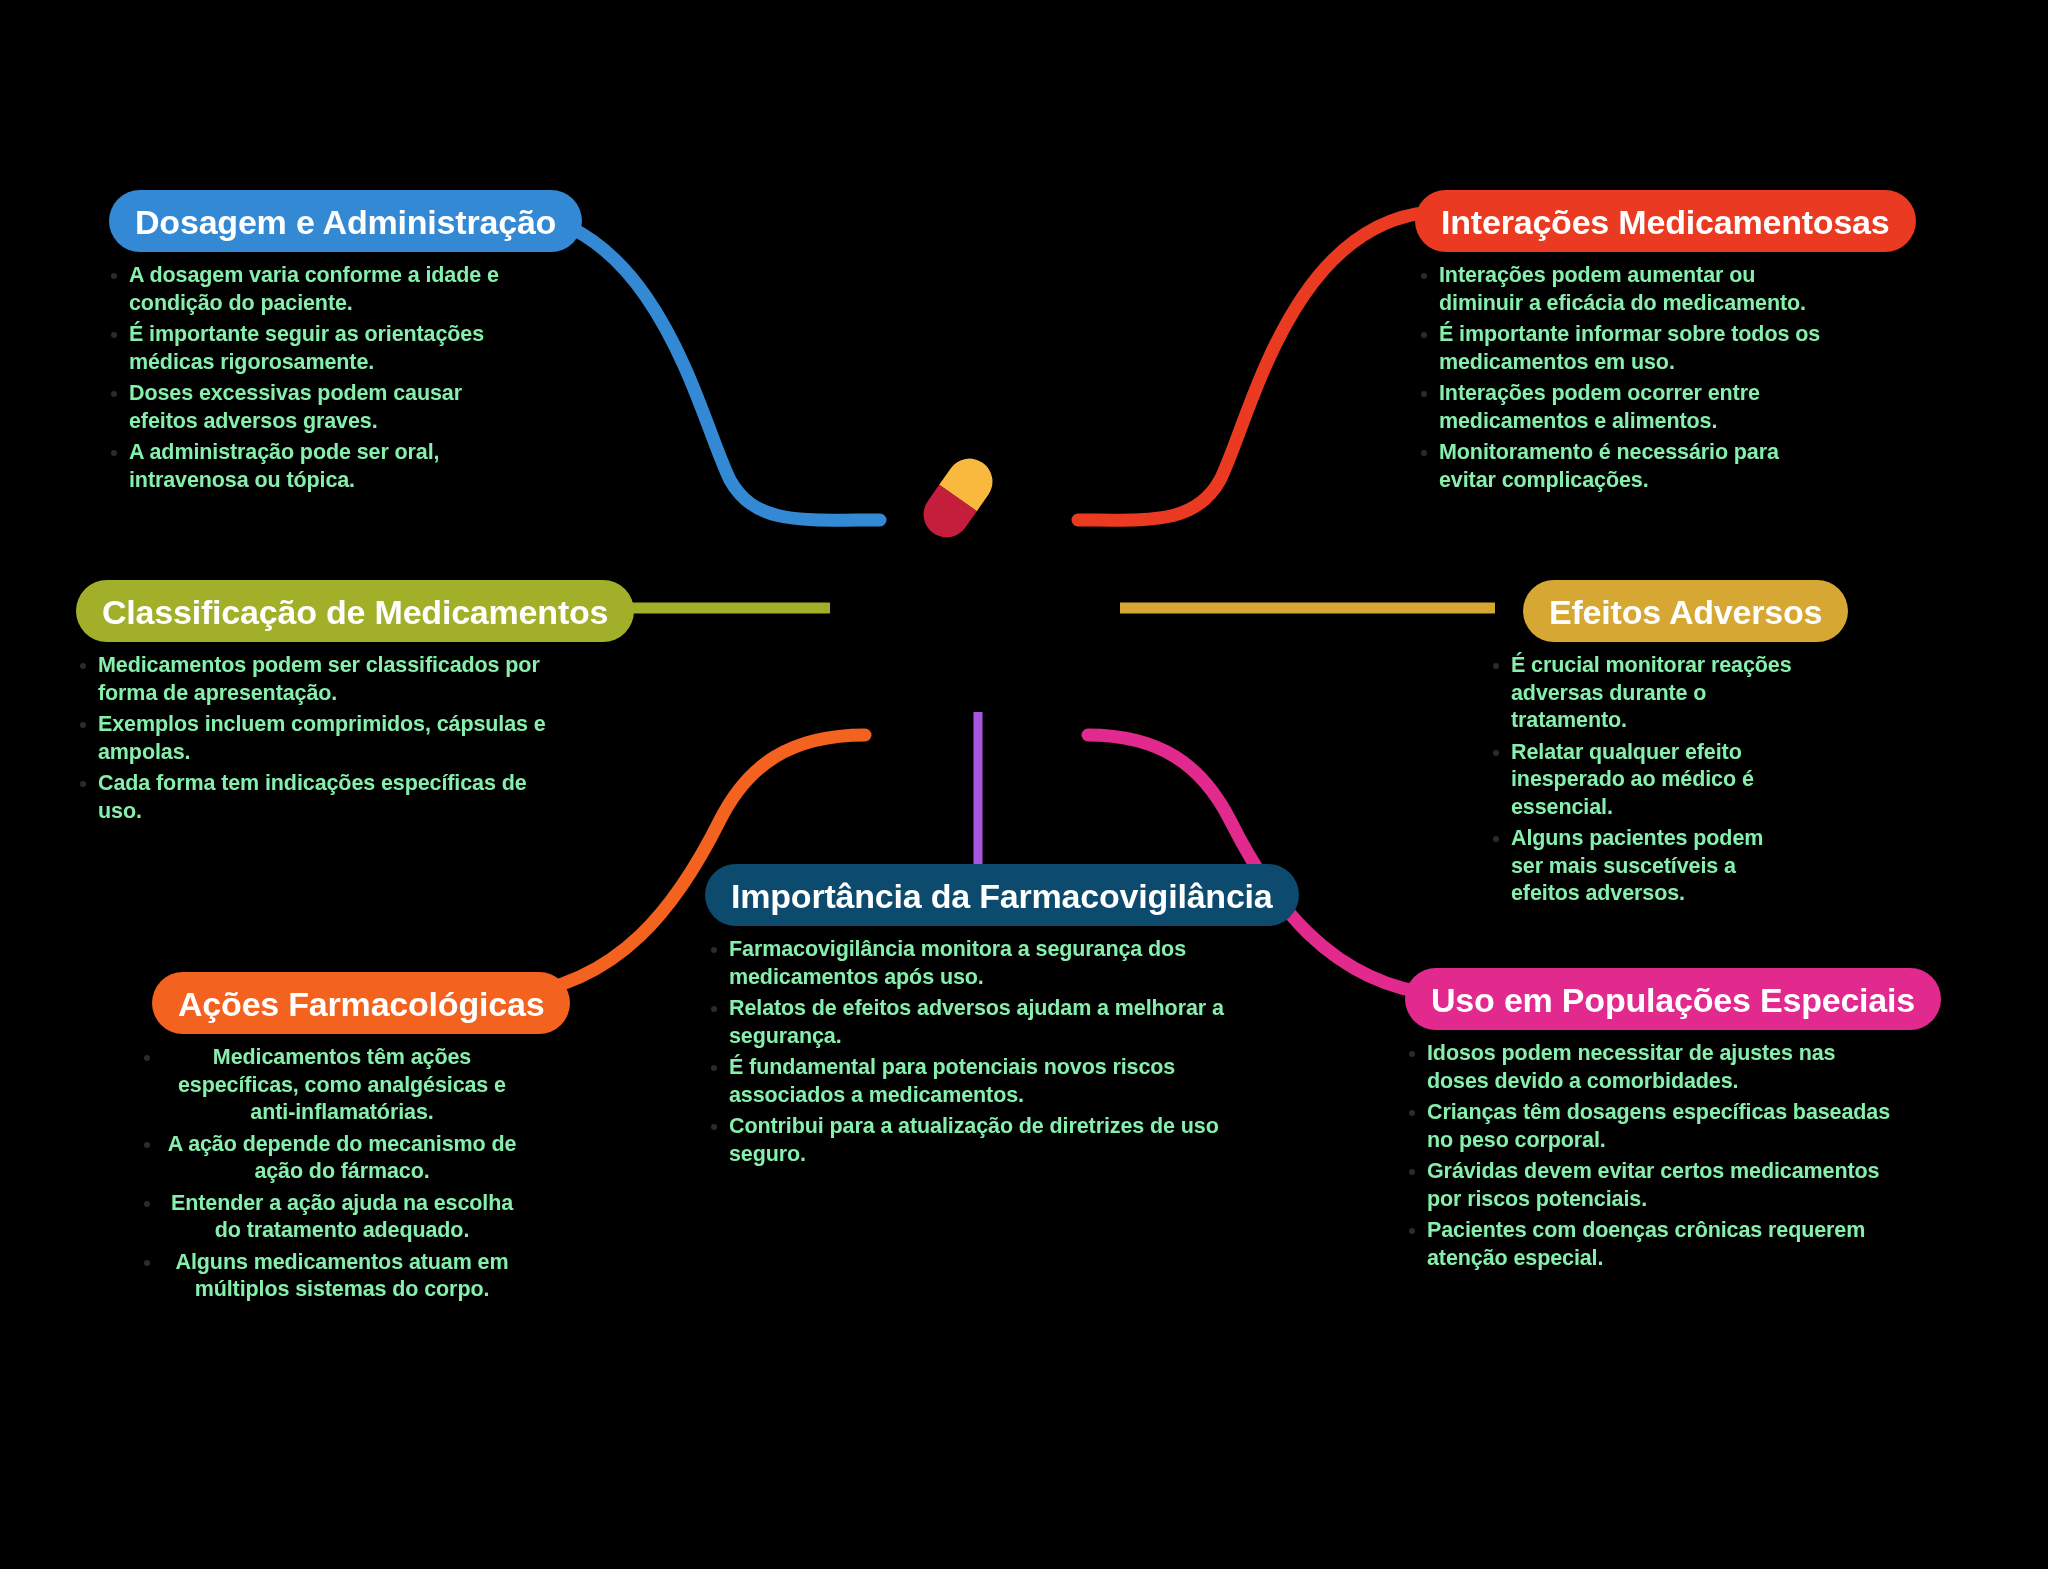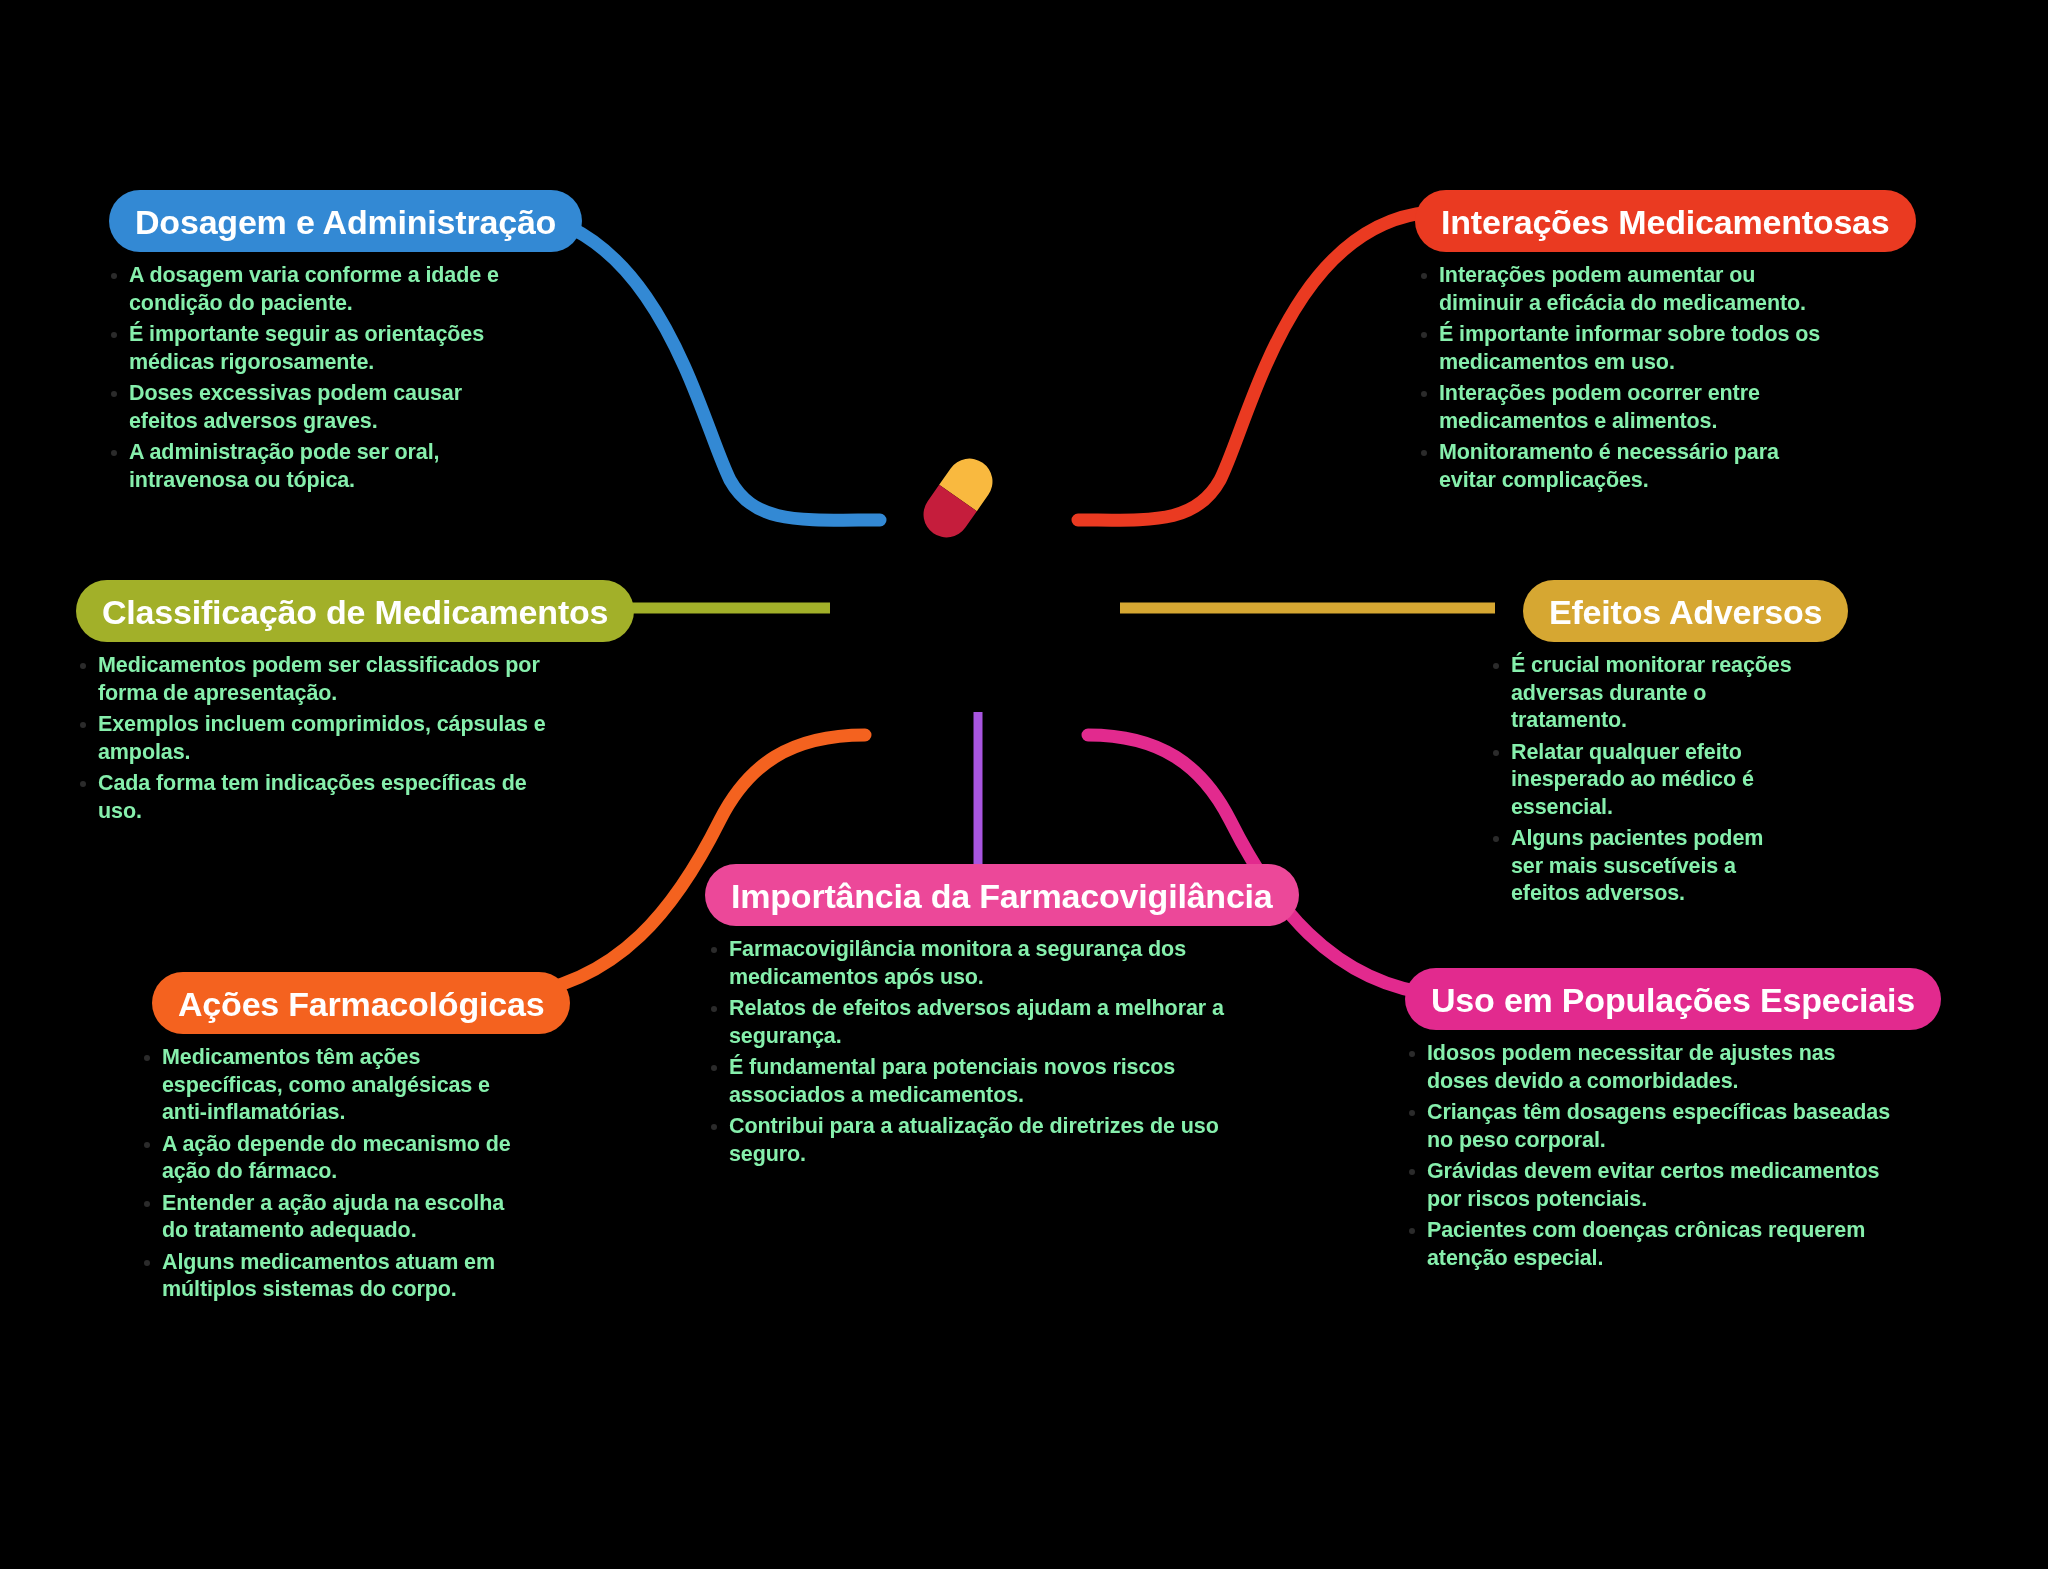--- a/index.html
+++ b/index.html
@@ -59,21 +59,21 @@
   
   #node-efeitos .node-title{margin-left:36px;}
   #node-acoes   .node-title{margin-left:30px;}
   #node-dosagem .node-title{margin-left:6px;}
 
   
   #node-dosagem     .node-list{margin-left:4px;}
   #node-interacoes  .node-list{margin-left:2px;}
   #node-classificacao .node-list{margin-left:0px;}
   #node-efeitos     .node-list{margin-left:2px;width:310px;}
-  #node-acoes       .node-list{margin-left:18px;}
+  #node-acoes       .node-list{margin-left:18px;text-align:center;}
   #node-farmaco     .node-list{margin-left:2px;}
   #node-populacoes  .node-list{margin-left:0px;}
 
   
   #center-pill{
     position:absolute;
     left:935px;top:455px;
     width:46px;height:86px;
     transform:rotate(35deg);
   }
@@ -157,21 +157,21 @@
     <div class="node-title" style="background: rgb(244, 98, 31);">Ações Farmacológicas</div>
     <ul class="node-list">
       <li>Medicamentos têm ações específicas, como analgésicas e anti-inflamatórias.</li>
       <li>A ação depende do mecanismo de ação do fármaco.</li>
       <li>Entender a ação ajuda na escolha do tratamento adequado.</li>
       <li>Alguns medicamentos atuam em múltiplos sistemas do corpo.</li>
     </ul>
   </div>
 
   <div class="node" id="node-farmaco">
-    <div class="node-title" style="background: #ec4899;">Importância da Farmacovigilância</div>
+    <div class="node-title" style="background: #0c4a6e;">Importância da Farmacovigilância</div>
     <ul class="node-list">
       <li>Farmacovigilância monitora a segurança dos medicamentos após uso.</li>
       <li>Relatos de efeitos adversos ajudam a melhorar a segurança.</li>
       <li>É fundamental para potenciais novos riscos associados a medicamentos.</li>
       <li>Contribui para a atualização de diretrizes de uso seguro.</li>
     </ul>
   </div>
 
   <div class="node" id="node-populacoes">
     <div class="node-title" style="background: rgb(226, 42, 142);">Uso em Populações Especiais</div>

